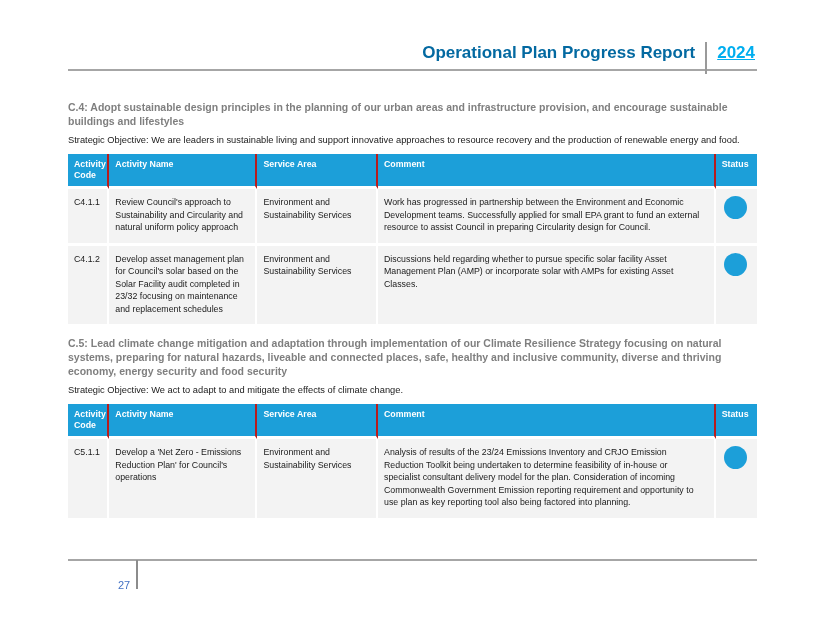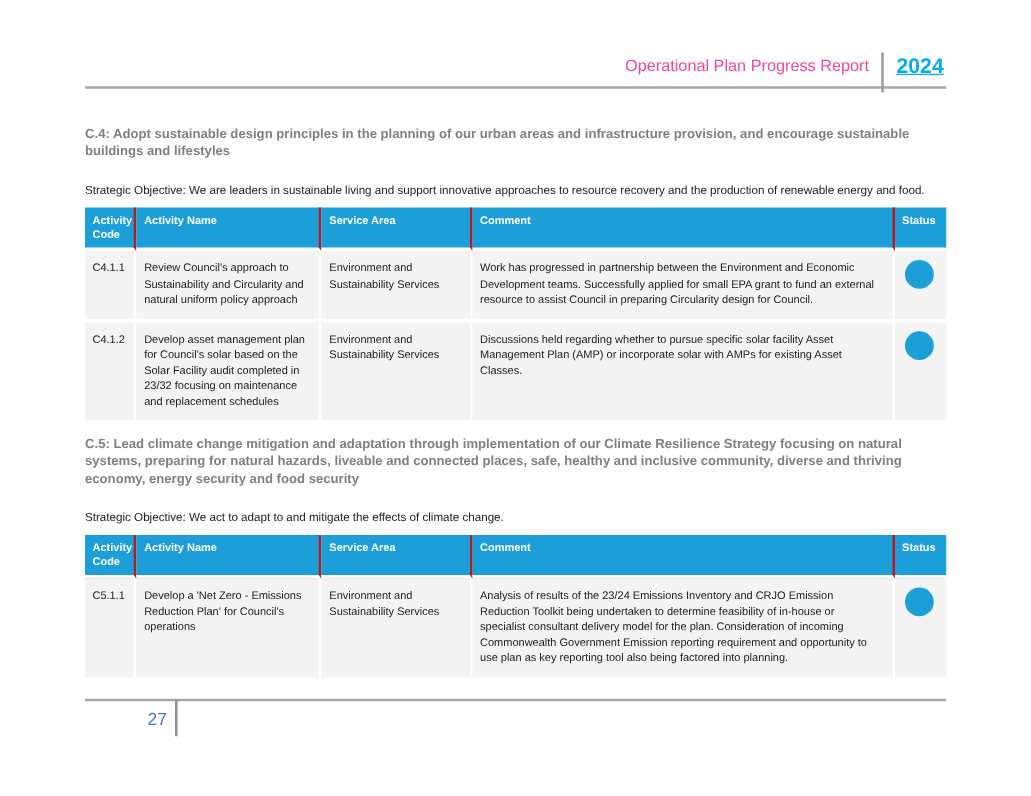--- a/index.html
+++ b/index.html
@@ -14,39 +14,39 @@
   .page { position:relative; width:825px; height:637px; background:#ffffff; }
   .content { padding:0 68px; }
 
   
   .doc-header {
     padding-top:40px;
     border-bottom:2px solid #a6a6a6;
     display:flex; justify-content:flex-end; align-items:flex-end;
   }
   .doc-title {
-    color:#ec4899; font-weight:normal; font-size:13px; line-height:26px;
+    color:#0369a1; font-weight:bold; font-size:17px; line-height:26px;
     padding-bottom:3px;
   }
   .header-divider {
     width:2px; height:32px; background:#9a9a9a;
     margin:0 10px -5px 10px;
   }
   .doc-year {
     color:#00AEEF; font-weight:bold; font-size:17px; line-height:26px;
     padding-bottom:3px; padding-right:2px;text-decoration:underline;
   }
 
   
   .section-heading {
     margin-top:29px;
     color:#7f7f7f; font-weight:bold; font-size:10.5px; line-height:14px;
   }
   .strategic-objective {
-    margin-top:18px;
+    margin-top:6px;
     font-size:9.3px; line-height:12px; color:#1a1a1a;
   }
 
   
   table.activity-table {
     margin-top:8px;
     width:100%;
     border-collapse:separate; border-spacing:0;
     table-layout:fixed;
   }
@@ -83,21 +83,21 @@
     background:#1C9FD9; margin-top:0px;
   }
 
   
   .doc-footer {
     position:absolute; left:68px; top:559px; width:689px;
     border-top:2px solid #a6a6a6;
   }
   .footer-inner { display:flex; align-items:flex-start; margin-left:50px; }
   .page-number {
-    color:#4472C4; font-size:14px; line-height:20px; padding:4px 6px 0 0;text-align:right;
+    color:#4472C4; font-size:11px; line-height:20px; padding:14px 6px 0 0;text-align:right;
   }
   .footer-divider { width:2px; height:29px; background:#8c8c8c; margin-top:-1px; }
 </style>
 </head>
 <body>
 
 <div class="page">
   <div class="content">
 
     <div class="doc-header">

